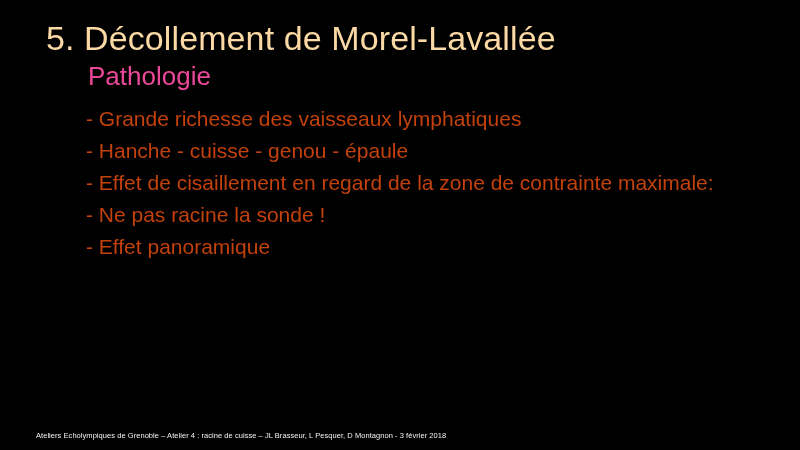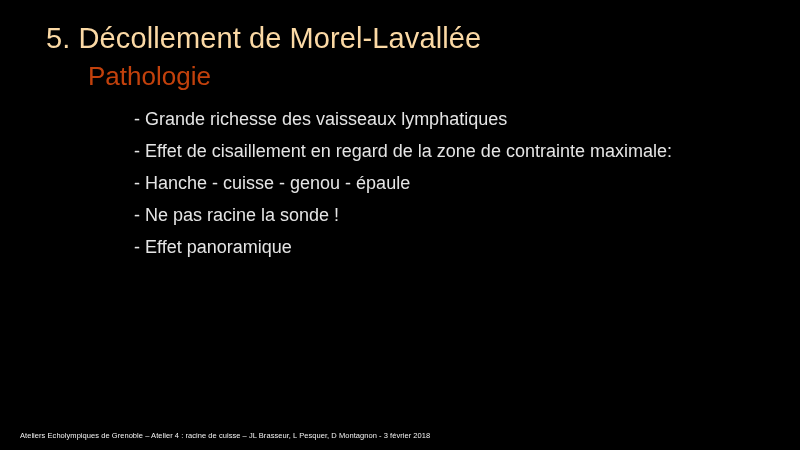--- a/index.html
+++ b/index.html
@@ -23,56 +23,55 @@
 
   
   .title-block {
     position: absolute;
     left: 46px;
     top: 20px;
     width: 720px;
   }
   .slide-title {
     color: #fbd9a5;
-    font-size: 29px;
+    font-size: 34px;
     line-height: 36px;
     font-weight: 400;
     letter-spacing: 0.1px;
     white-space: nowrap;
   }
   .slide-subtitle {
-    color: #c2410c;
+    color: #ec4899;
     font-size: 26px;
     line-height: 34px;
     font-weight: 400;
     margin-left: 42px;
     margin-top: 3px;
     white-space: nowrap;
   }
 
   
   .body-block {
     position: absolute;
     left: 86px;
     top: 103px;
     width: 690px;
   }
   .bullet-line {
-    color: #e5e5e5;
-    font-size: 18px;
+    color: #c2410c;
+    font-size: 21px;
     line-height: 32px;
     font-weight: 400;
     white-space: nowrap;
-    margin-left: 48px;
   }
 
   
   .footer {
     position: absolute;
-    left: 20px;
+    left: 36px;
     bottom: 9px;
     color: #f2f2f2;
     font-size: 7.5px;
     line-height: 11px;
     font-weight: 400;
     letter-spacing: 0.05px;
     white-space: nowrap;
   }
 </style>
 </head>
@@ -80,21 +79,21 @@
 
 <div class="slide">
 
   <div class="title-block">
     <div class="slide-title">5. Décollement de Morel-Lavallée</div>
     <div class="slide-subtitle">Pathologie</div>
   </div>
 
   <div class="body-block">
     <div class="bullet-line">- Grande richesse des vaisseaux lymphatiques</div>
+    <div class="bullet-line">- Hanche - cuisse - genou - épaule</div>
     <div class="bullet-line">- Effet de cisaillement en regard de la zone de contrainte maximale:</div>
-    <div class="bullet-line">- Hanche - cuisse - genou - épaule</div>
     <div class="bullet-line">- Ne pas racine la sonde !</div>
     <div class="bullet-line">- Effet panoramique</div>
   </div>
 
   <div class="footer">Ateliers Echolympiques de Grenoble – Atelier 4 : racine de cuisse – JL Brasseur, L Pesquer, D Montagnon - 3 février 2018</div>
 
 </div>
 
 </body></html>

